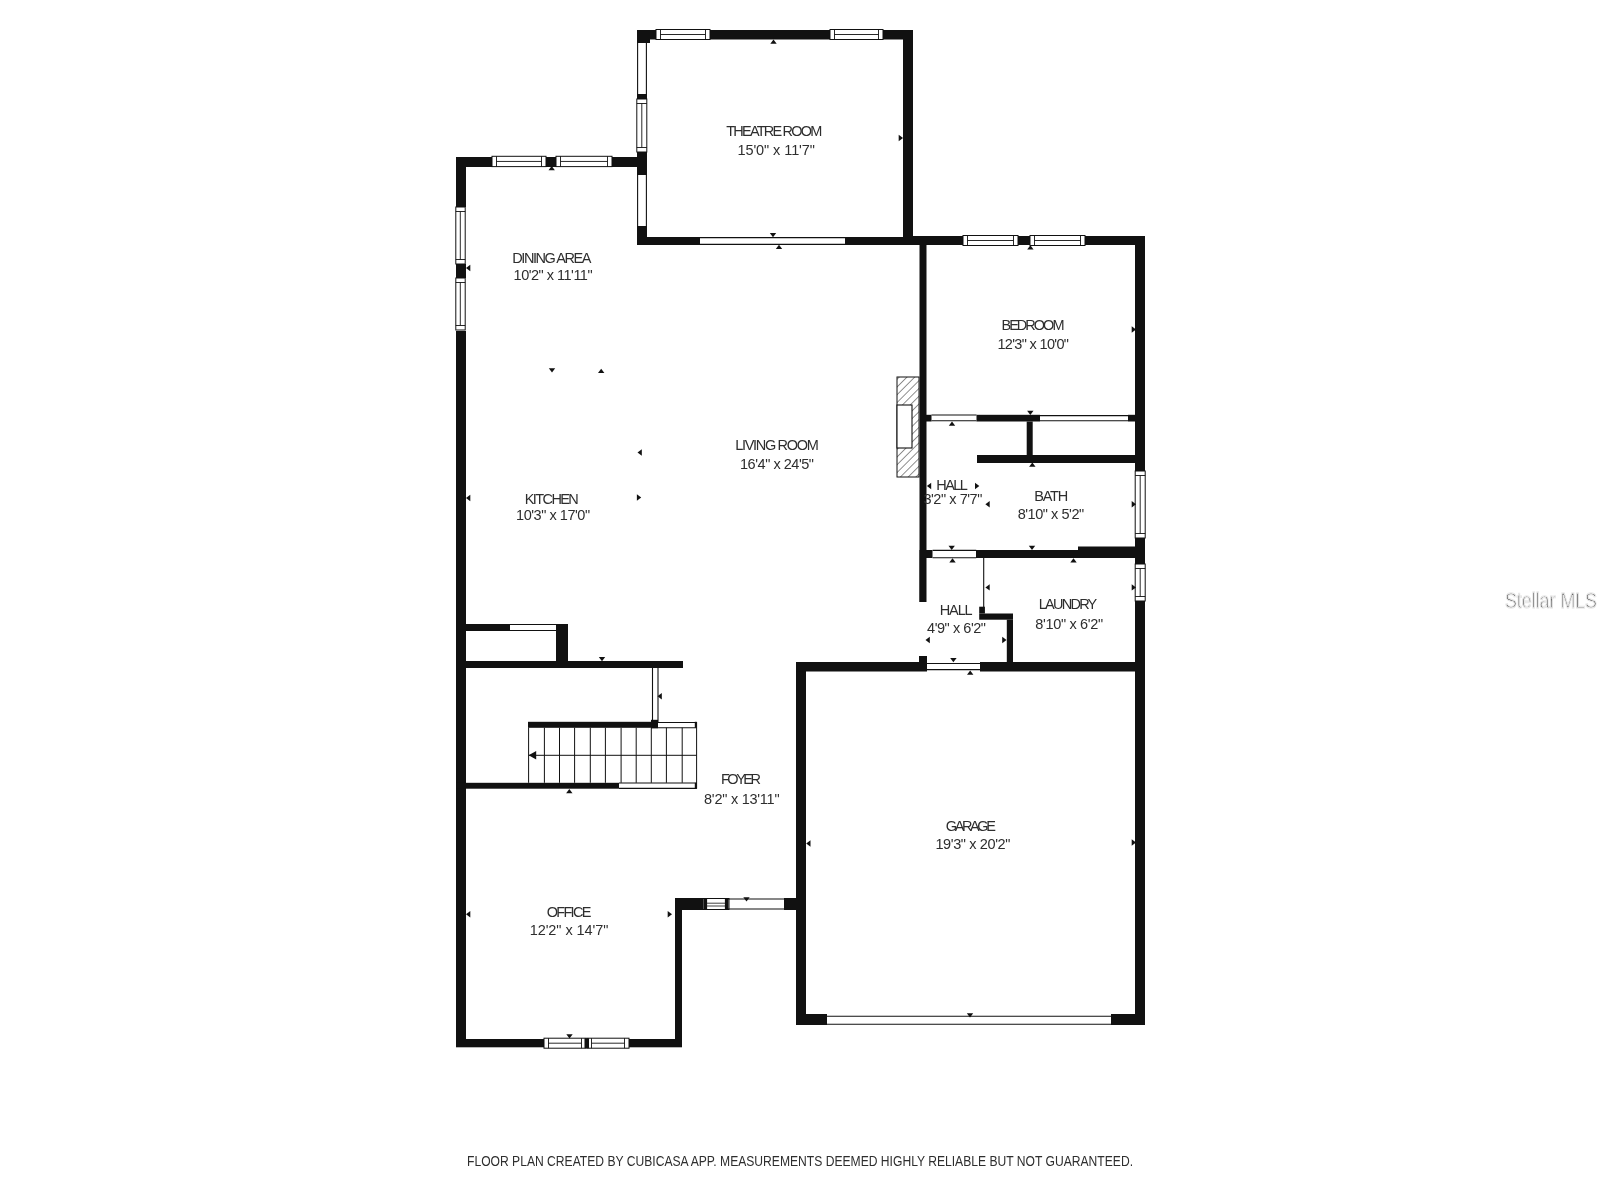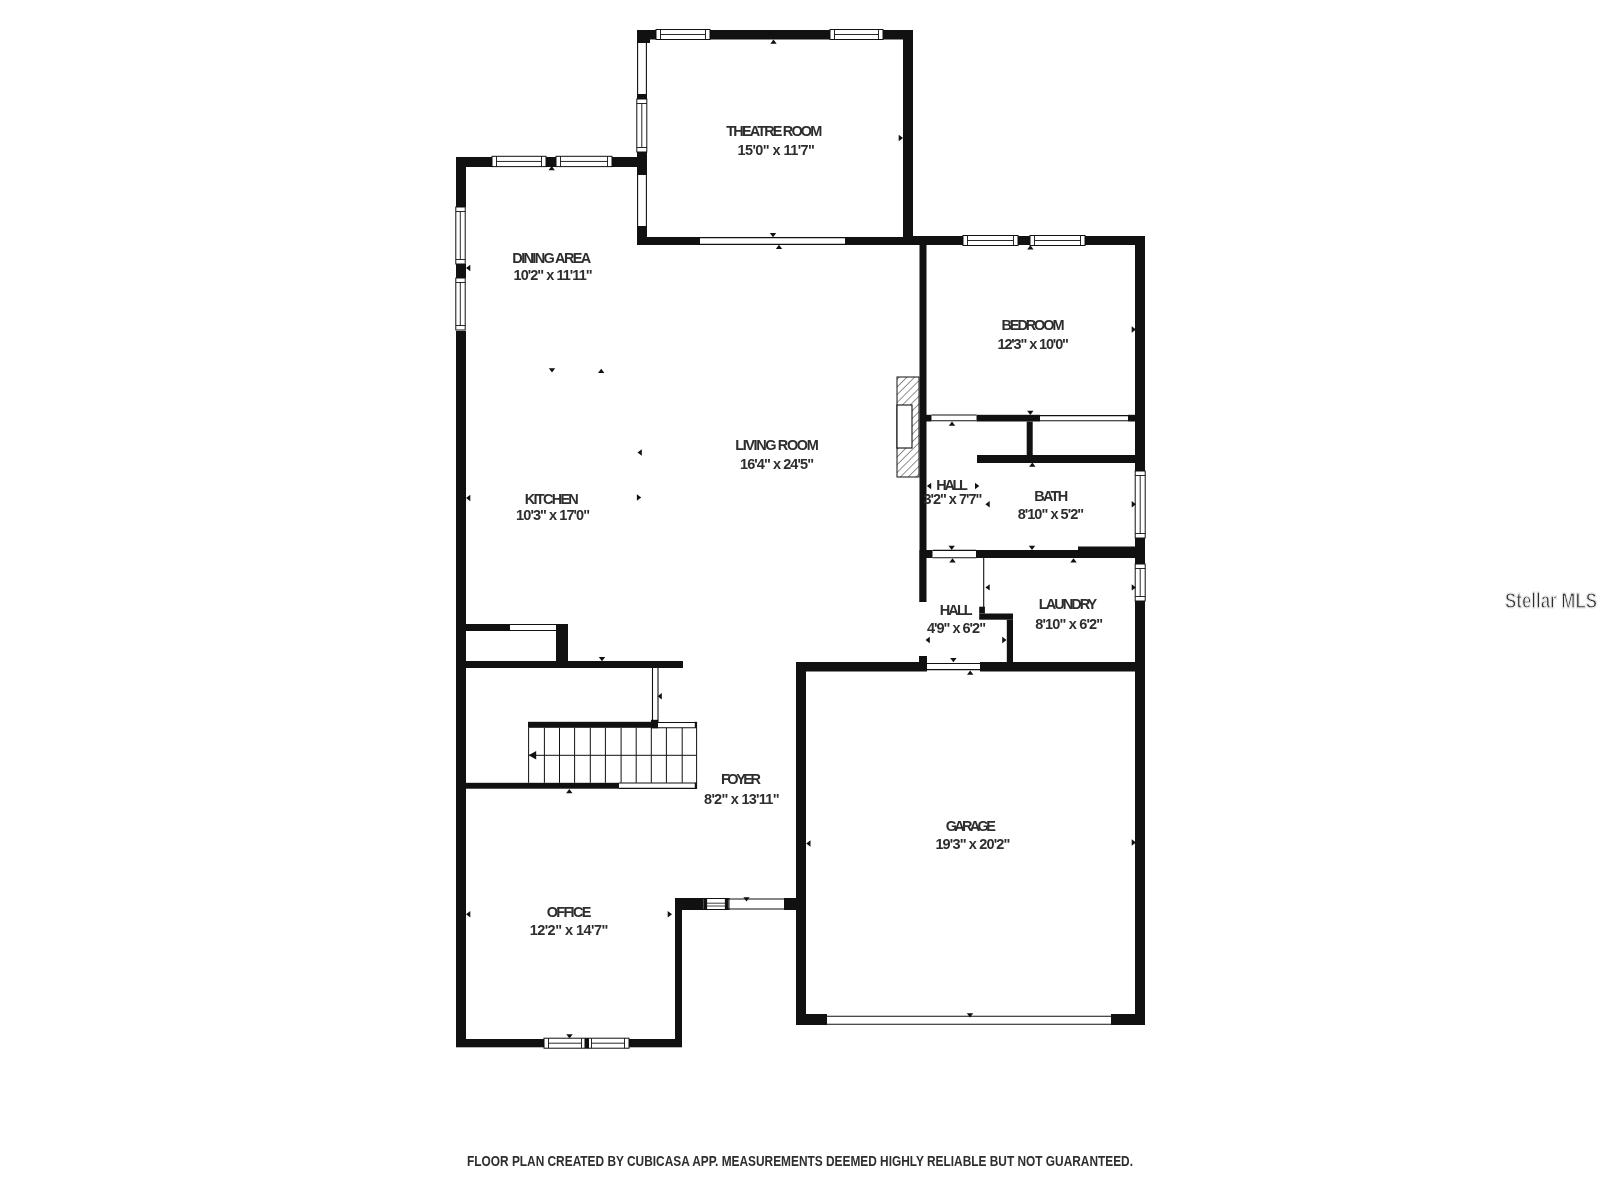--- a/index.html
+++ b/index.html
@@ -1,16 +1,16 @@
 <!DOCTYPE html>
 <html><head>
 <meta charset="utf-8">
 <style>
   html,body{margin:0;padding:0;background:#ffffff;}
-  .page{position:relative;width:1600px;height:1200px;background:#ffffff;overflow:hidden;font-weight:bold;}
+  .page{position:relative;width:1600px;height:1200px;background:#ffffff;overflow:hidden;}
   svg{position:absolute;left:0;top:0;will-change:transform;}
   text{font-family:"Liberation Sans", sans-serif;fill:#2e2e2e;-webkit-font-smoothing:antialiased;}
   .rn{font-size:14.5px;}
   .rd{font-size:14.5px;}
 </style>
 </head>
 <body>
 <div class="page">
 <svg width="1600" height="1200" viewBox="0 0 1600 1200">
 <defs>

